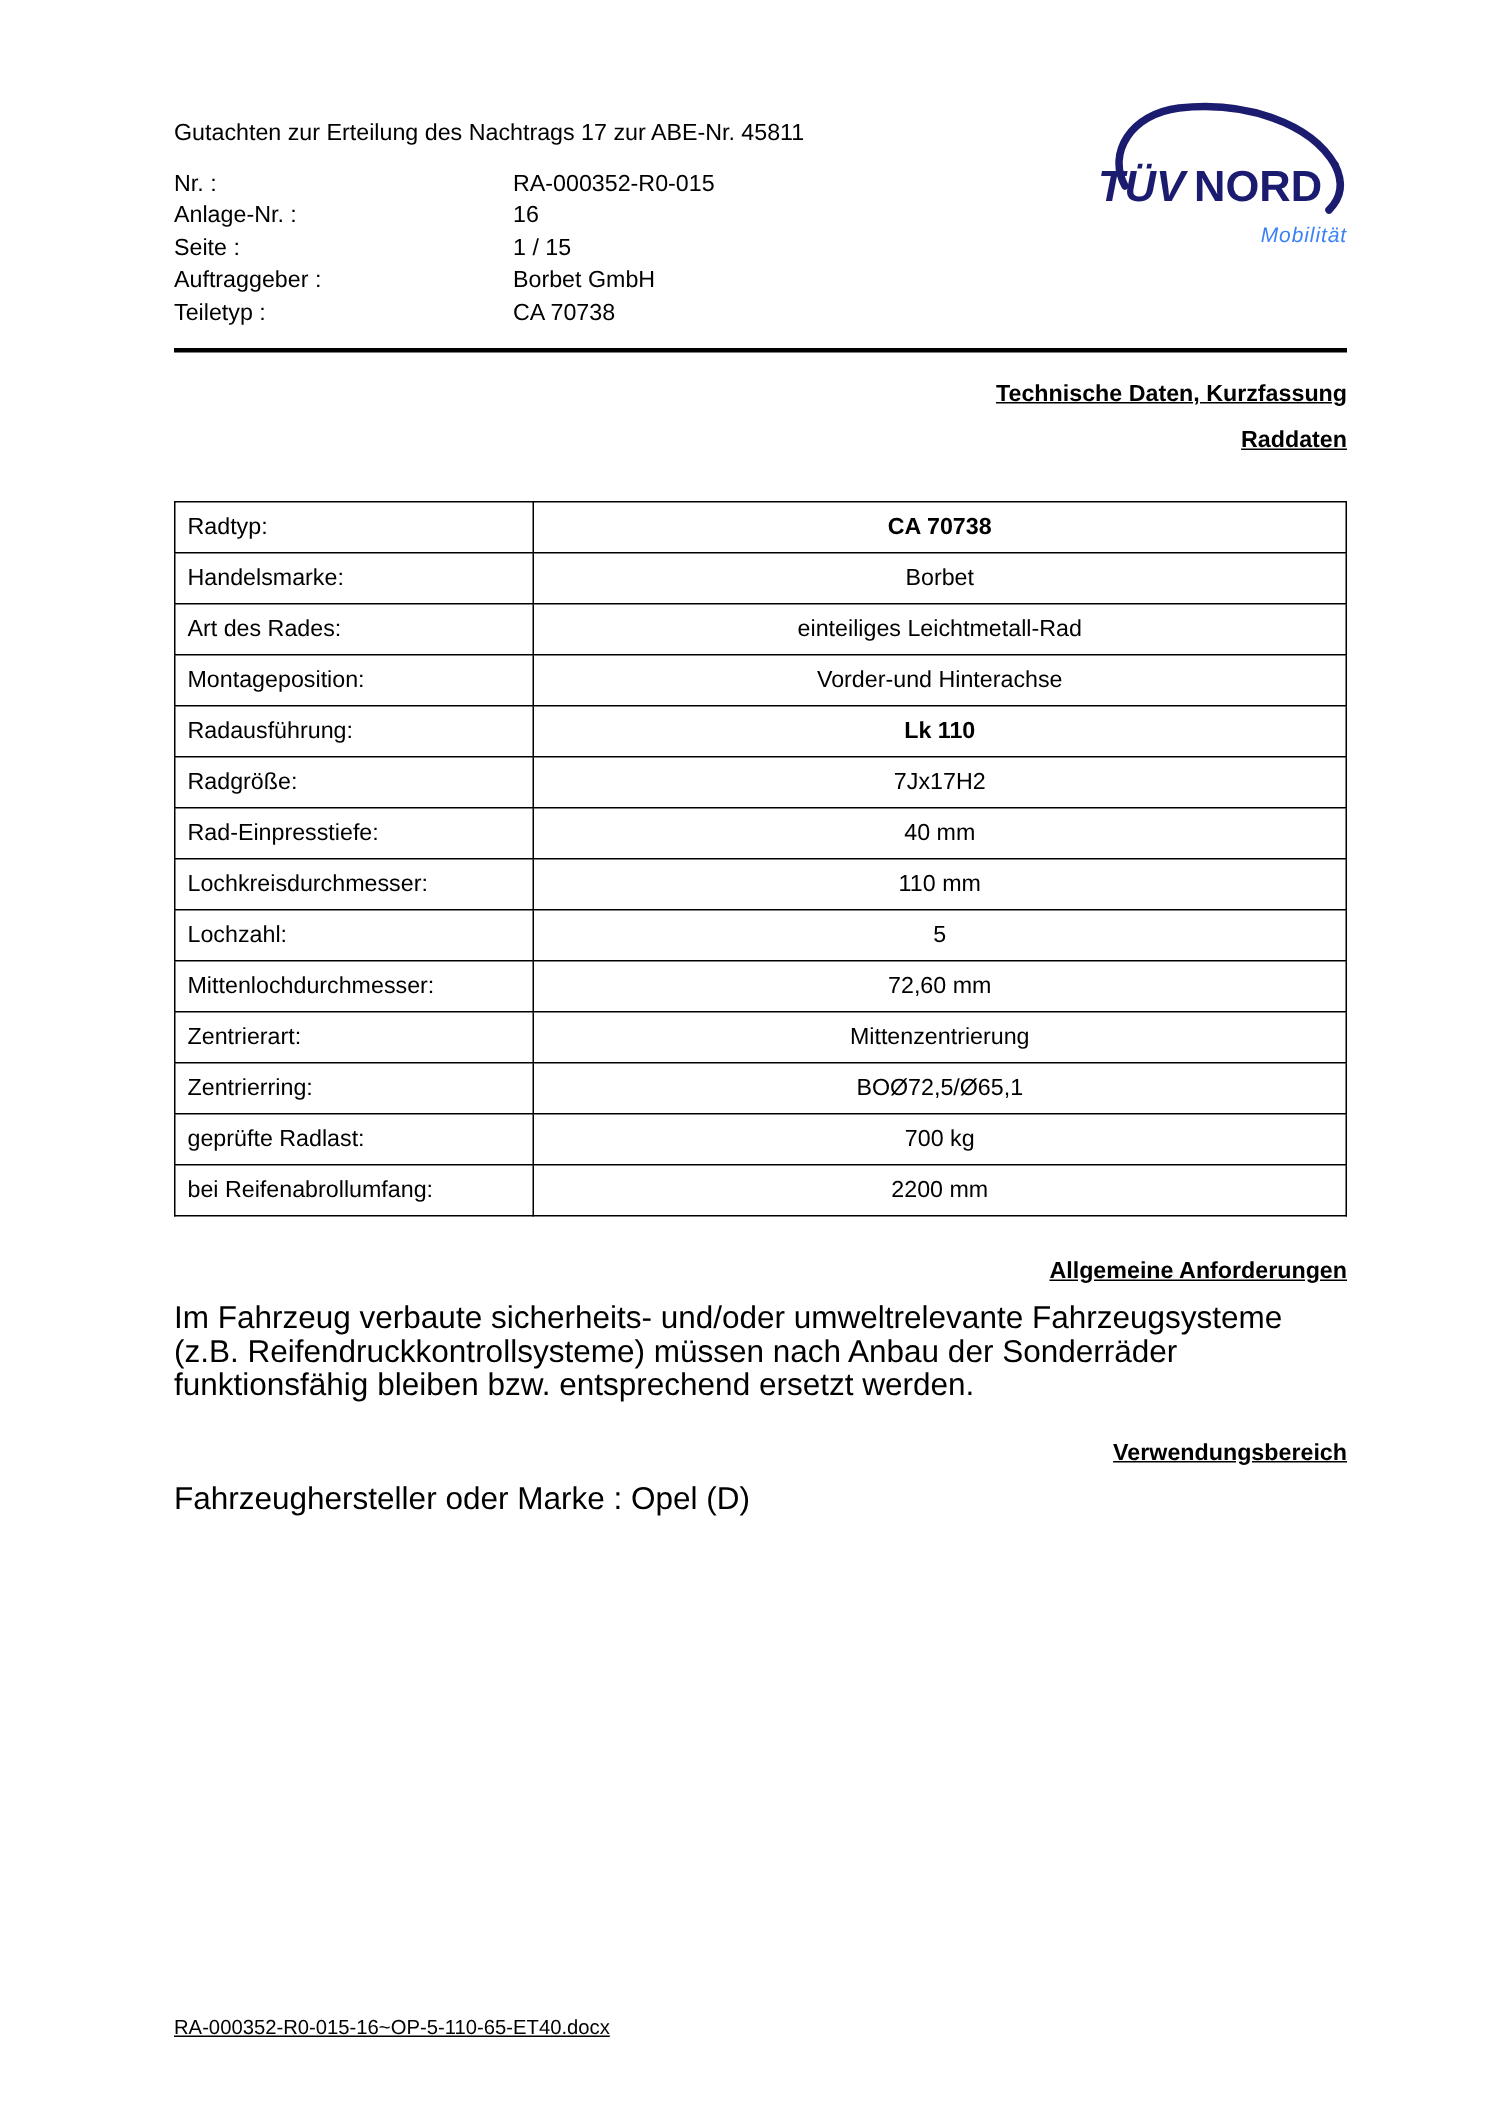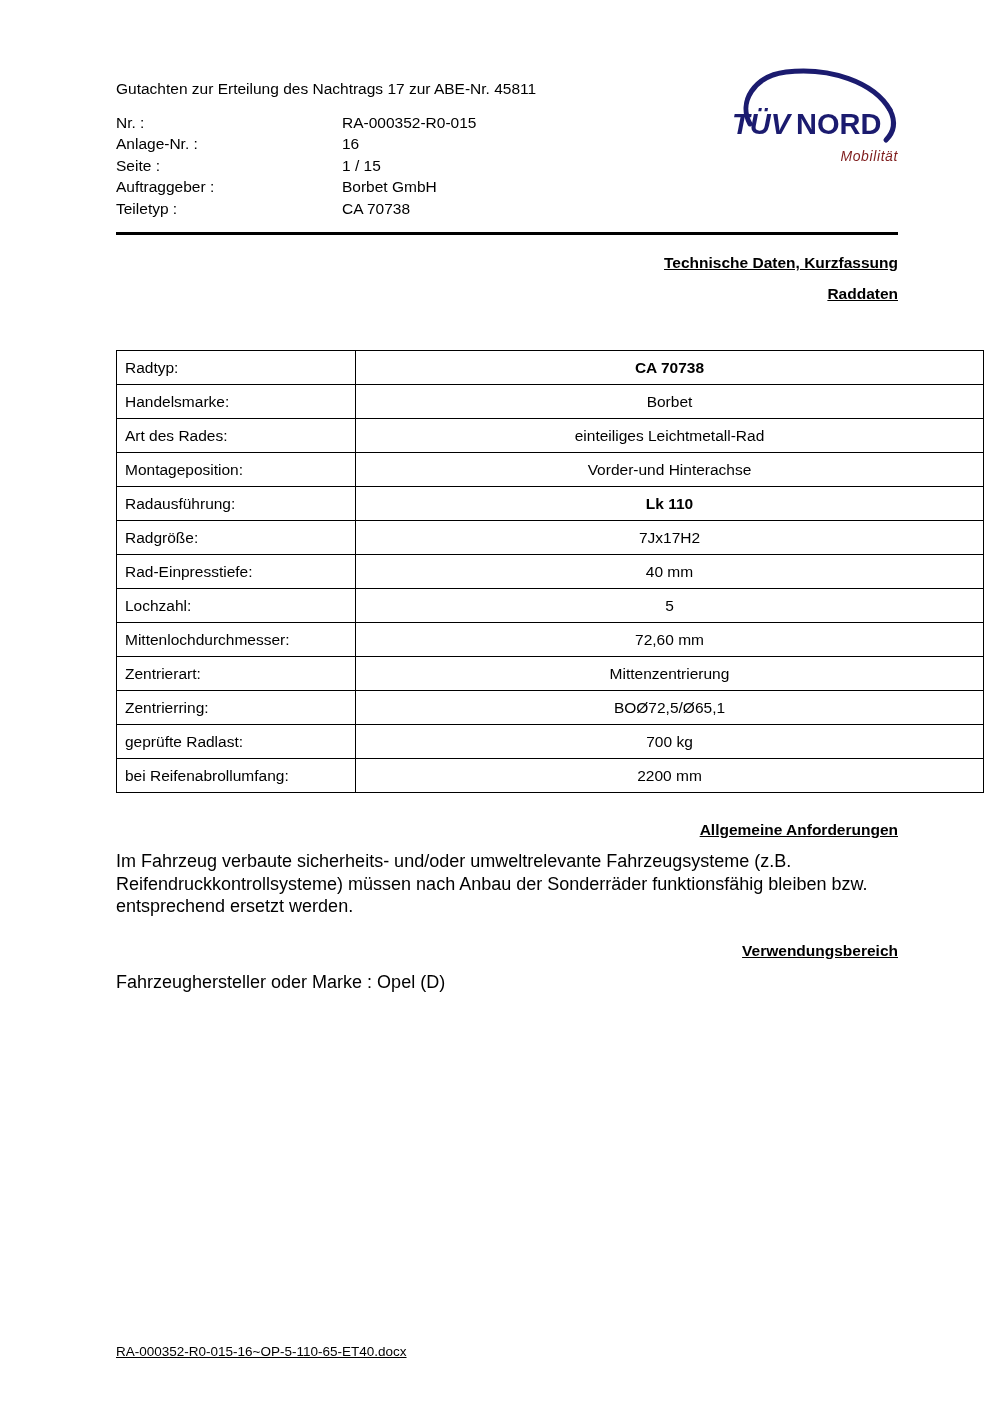--- a/index.html
+++ b/index.html
@@ -66,21 +66,21 @@
     display: block;
   }
   .logo-sub {
     position: absolute;
     right: 0px;
     top: 70px;
     width: 180px;
     text-align: right;
     font-size: 14px;
     font-style: italic;
-    color: #7f1d1d;
+    color: #3b82f6;
     letter-spacing: 0.6px;
   }
 
   .hr-main {
     position: absolute;
     left: 116px;
     top: 232px;
     width: 782px;
     height: 3px;
     background: #000000;
@@ -91,23 +91,23 @@
     font-size: 15.5px;
     font-weight: bold;
     text-decoration: underline;
     line-height: 21px;
     text-align: right;
   }
 
   
   table.raddaten {
     border-collapse: collapse;
-    width: 868px;
+    width: 782px;
     table-layout: fixed;
-    margin-top: 16px;
+    margin-top: 0;
   }
   table.raddaten td {
     border: 1px solid #000000;
     height: 33px;
     font-size: 15.5px;
     padding: 0 8px;
     vertical-align: middle;
   }
   table.raddaten td.k {
     width: 222px;
@@ -115,21 +115,21 @@
   }
   table.raddaten td.v {
     text-align: center;
   }
   table.raddaten td.v.bold {
     font-weight: bold;
   }
 
   
   .para {
-    font-size: 18px;
+    font-size: 21px;
     line-height: 22.5px;
   }
 
   
   .footer {
     position: absolute;
     left: 116px;
     top: 1344px;
     font-size: 13.5px;
     text-decoration: underline;
@@ -219,20 +219,24 @@
         </tr>
         <tr>
           <td class="k">Radgröße:</td>
           <td class="v">7Jx17H2</td>
         </tr>
         <tr>
           <td class="k">Rad-Einpresstiefe:</td>
           <td class="v">40 mm</td>
         </tr>
         <tr>
+          <td class="k">Lochkreisdurchmesser:</td>
+          <td class="v">110 mm</td>
+        </tr>
+        <tr>
           <td class="k">Lochzahl:</td>
           <td class="v">5</td>
         </tr>
         <tr>
           <td class="k">Mittenlochdurchmesser:</td>
           <td class="v">72,60 mm</td>
         </tr>
         <tr>
           <td class="k">Zentrierart:</td>
           <td class="v">Mittenzentrierung</td>

